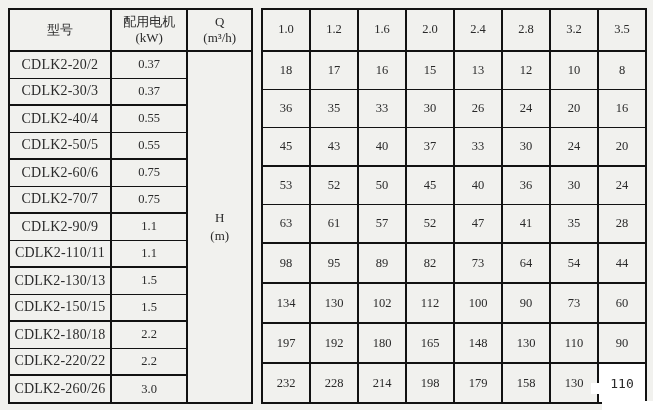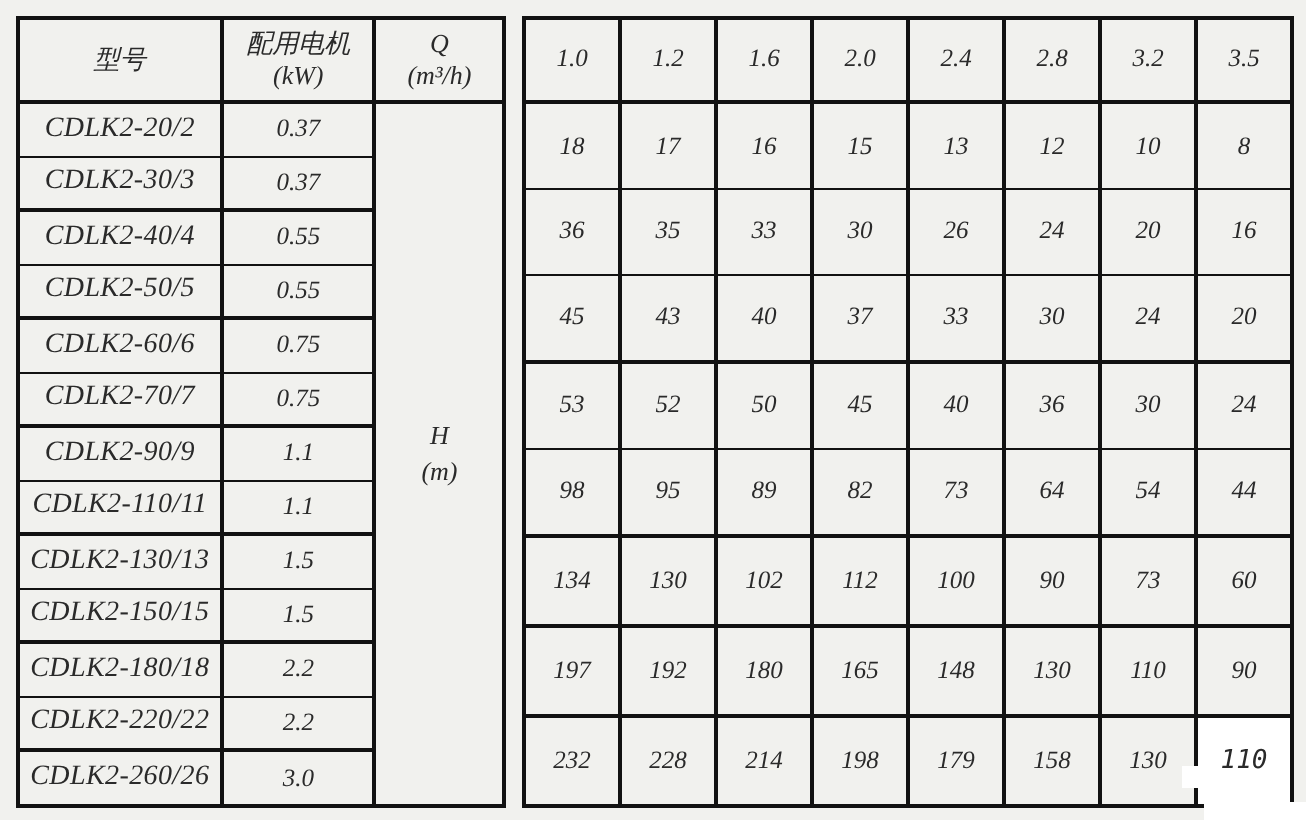--- a/index.html
+++ b/index.html
@@ -13,21 +13,21 @@
   .screen{
     position:relative;
     width:653px;height:410px;
     background:var(--bg);
     overflow:hidden;
     font-family:"Liberation Serif","DejaVu Serif",serif;
     color:var(--text);
   }
   .tables{
     position:absolute;left:8px;top:8px;
-    display:flex;gap:8px;align-items:stretch;font-style:italic;
+    display:flex;gap:8px;align-items:stretch;
   }
   table{
     border-collapse:collapse;
     table-layout:fixed;
     height:396px;
     border:2px solid var(--border);
   }
   th,td{
     border:1px solid var(--border);
     border-left-width:2px;
@@ -195,20 +195,30 @@
             <td class="num">53</td>
             <td class="num">52</td>
             <td class="num">50</td>
             <td class="num">45</td>
             <td class="num">40</td>
             <td class="num">36</td>
             <td class="num">30</td>
             <td class="num">24</td>
           </tr>
           <tr class="group-end">
+            <td class="num">63</td>
+            <td class="num">61</td>
+            <td class="num">57</td>
+            <td class="num">52</td>
+            <td class="num">47</td>
+            <td class="num">41</td>
+            <td class="num">35</td>
+            <td class="num">28</td>
+          </tr>
+          <tr class="group-end">
             <td class="num">98</td>
             <td class="num">95</td>
             <td class="num">89</td>
             <td class="num">82</td>
             <td class="num">73</td>
             <td class="num">64</td>
             <td class="num">54</td>
             <td class="num">44</td>
           </tr>
           <tr class="group-end">

